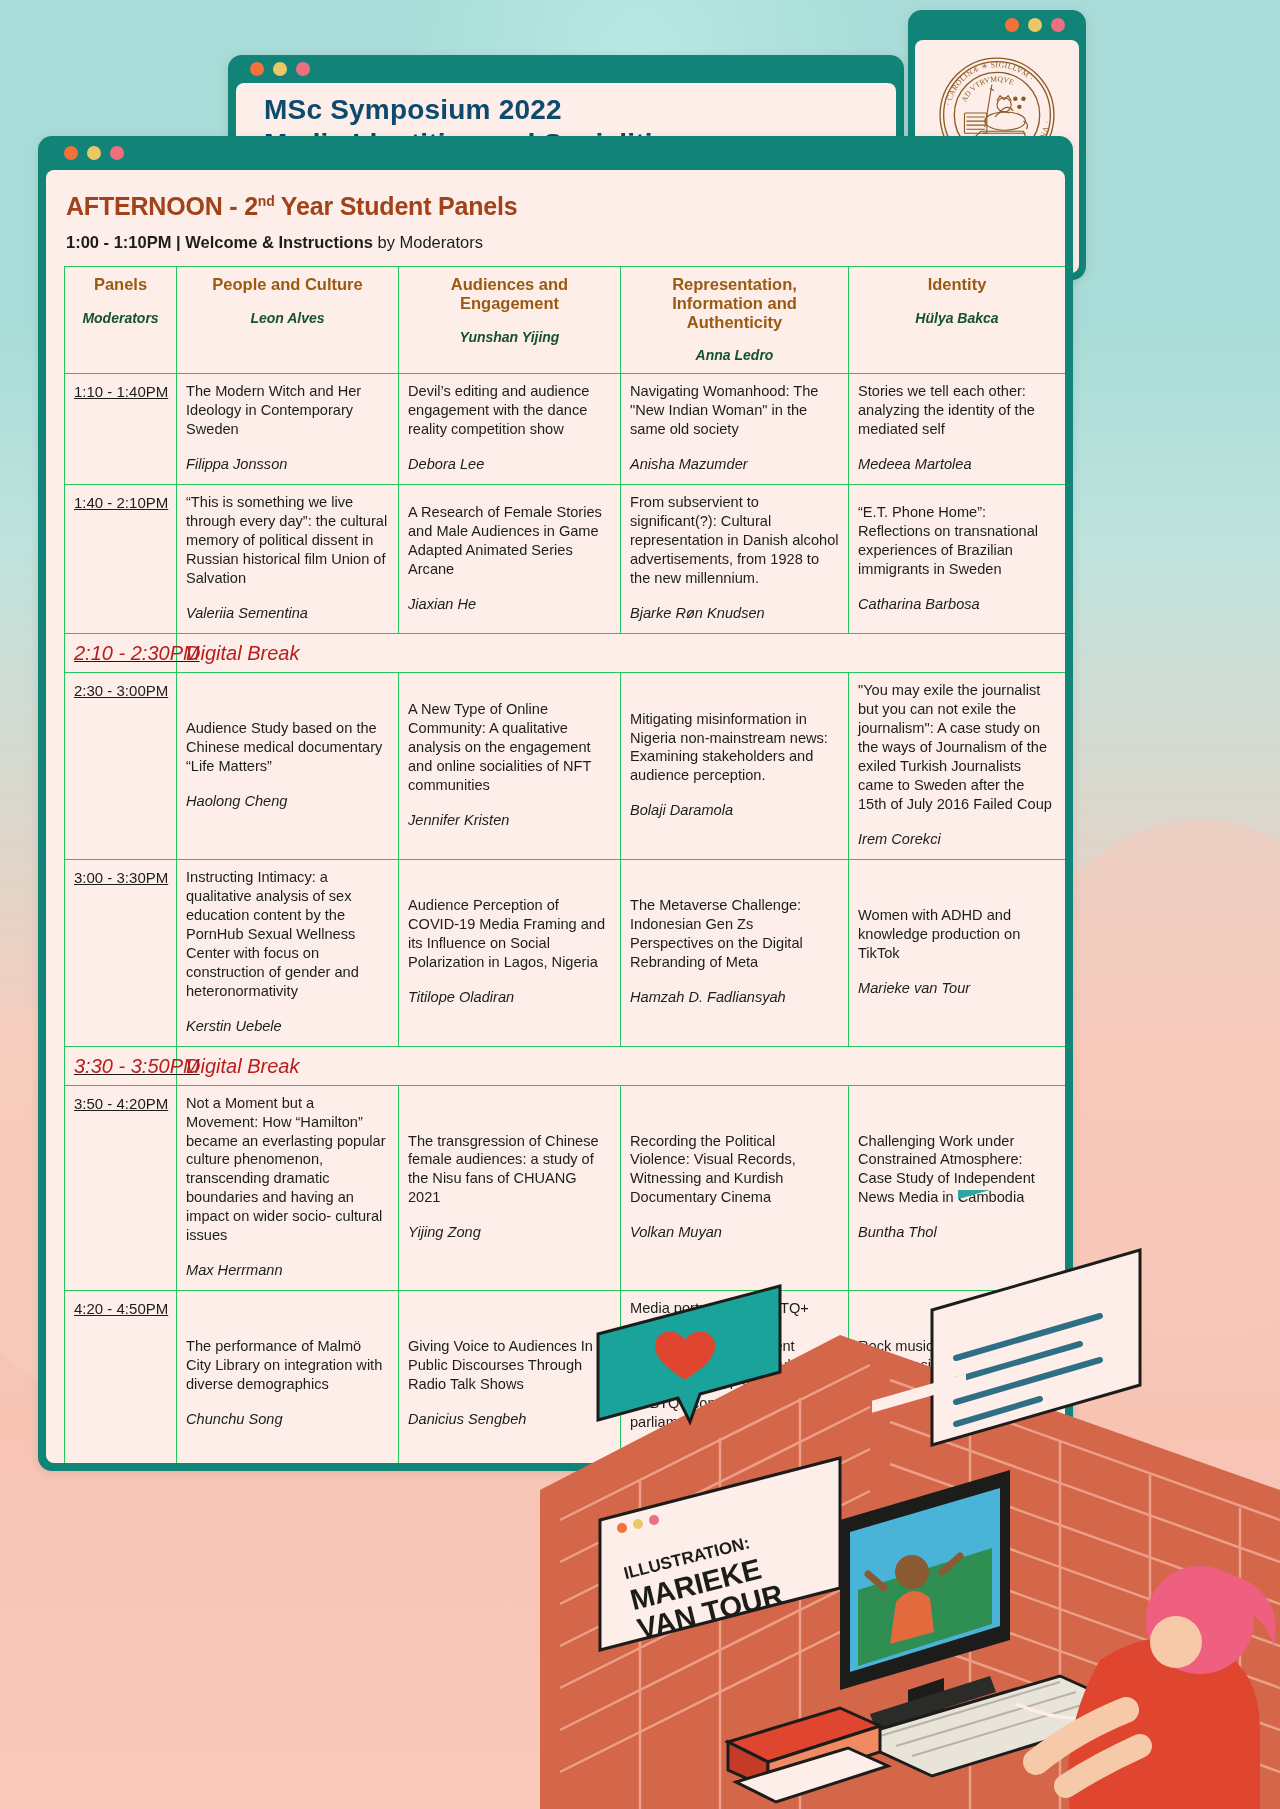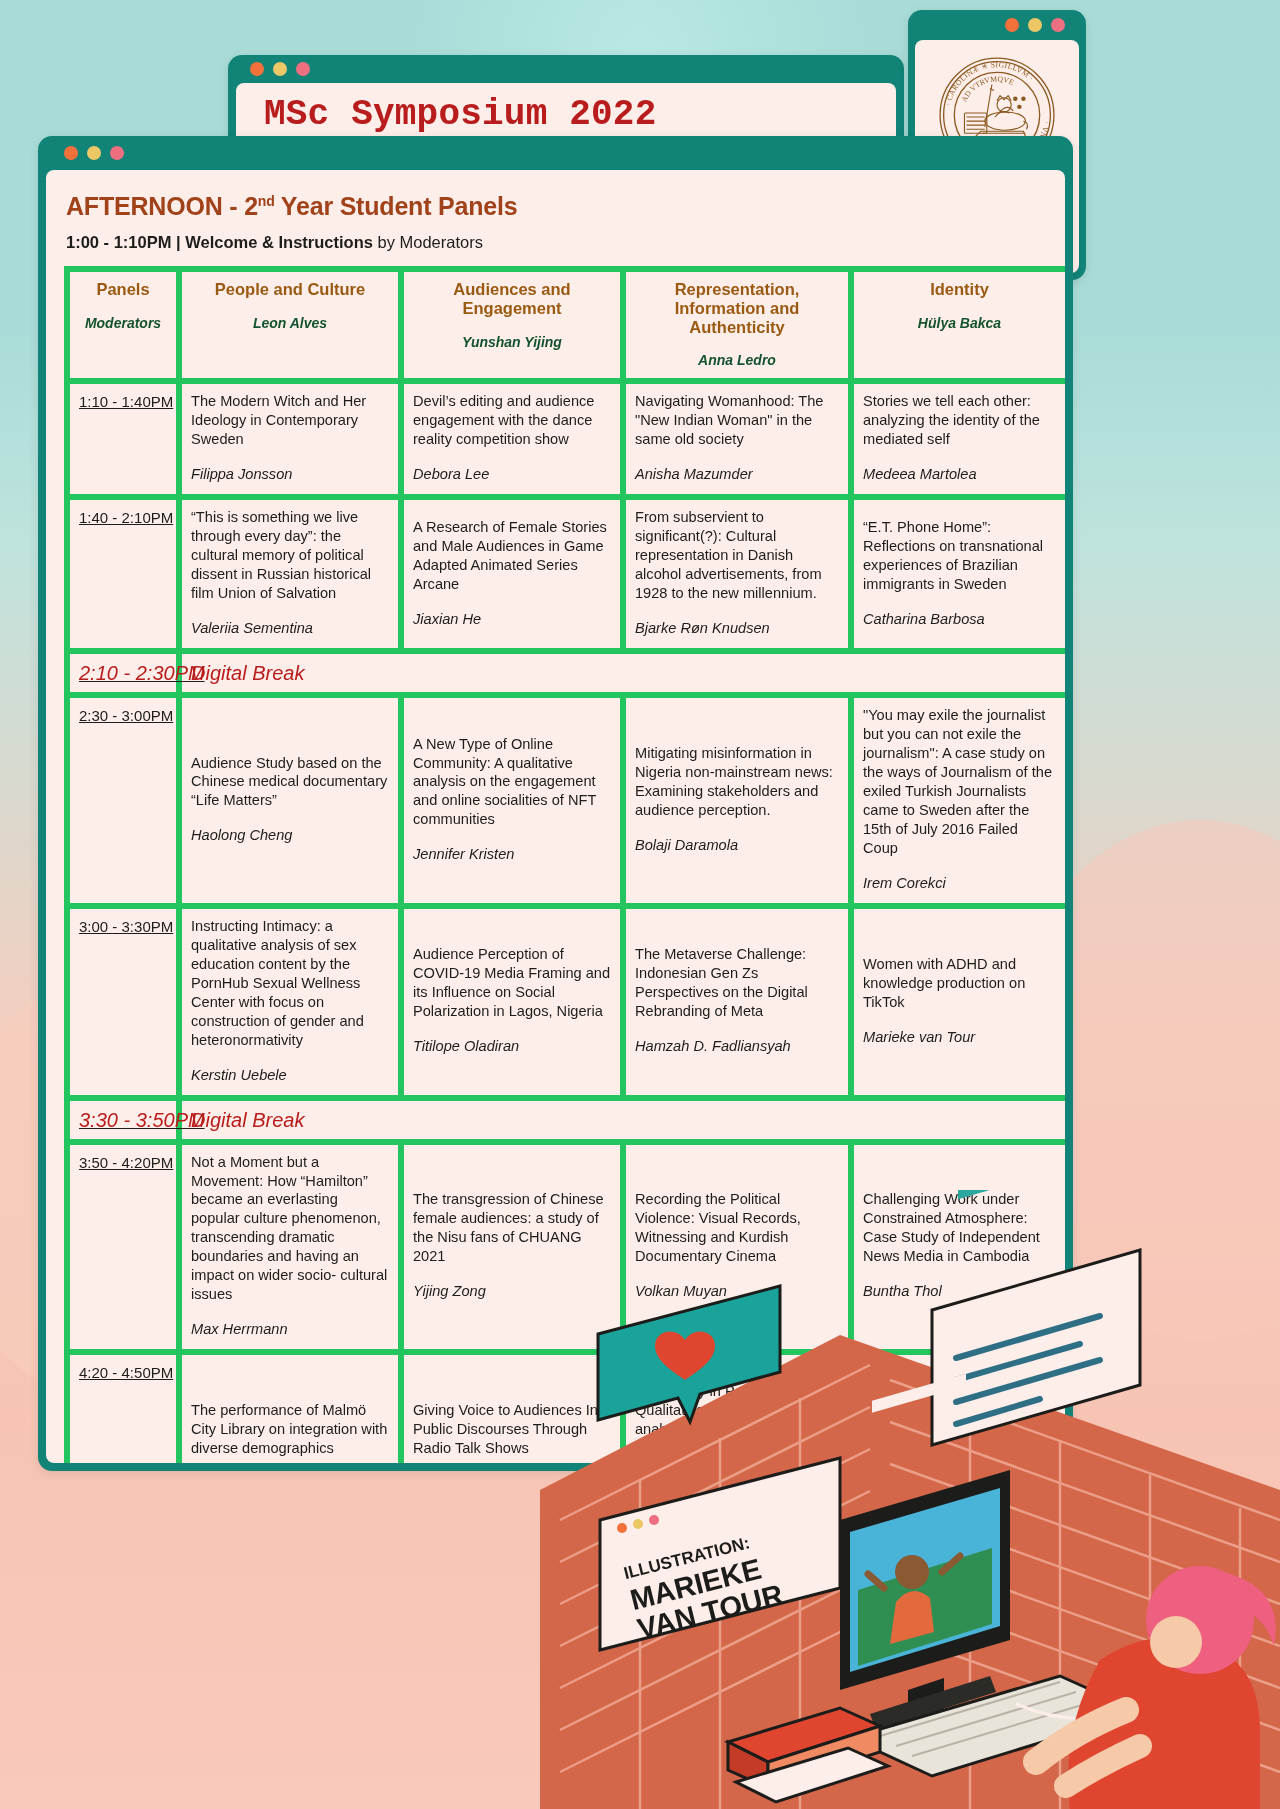--- a/index.html
+++ b/index.html
@@ -41,23 +41,23 @@
   .dot.r { background: #f4713b; }
   .dot.y { background: #ecc766; }
   .dot.p { background: #ee6f7f; }
   .win .sheet { background: #fdeee9; border-radius: 8px; }
 
   
   #title-win { left: 228px; top: 55px; width: 676px; height: 150px; padding: 0 8px 8px 8px; }
   #title-win .bar { height: 28px; padding-left: 14px; }
   #title-win .sheet { height: 114px; padding: 10px 26px 0 28px; }
   .title-text {
-    font-family: Liberation Mono, monospace;
-    font-weight: bold; font-size: 36px; line-height: 1.22;
-    color: #b91c1c; letter-spacing: .2px; white-space: nowrap;
+    font-family: Liberation Sans, sans-serif;
+    font-weight: bold; font-size: 28px; line-height: 1.22;
+    color: #0c4a6e; letter-spacing: .2px; white-space: nowrap;
   }
 
   
   #logo-win { left: 908px; top: 10px; width: 178px; height: 270px; padding: 0 7px 7px 7px; }
   #logo-win .bar { height: 30px; justify-content: flex-end; padding-right: 14px; padding-left: 0; }
   #logo-win .sheet { height: 233px; display: flex; flex-direction: column;
      align-items: center; justify-content: flex-start; padding-top: 14px; }
   .seal { width: 122px; height: 122px; }
   .lund-word {
     font-family: "Liberation Serif", "DejaVu Serif", serif;
@@ -74,21 +74,21 @@
   h1.section {
     font-size: 25px; font-weight: bold; color: #a0421a; letter-spacing: -.2px;
     margin: 4px 0 0 4px;
   }
   h1.section sup { font-size: 14px; vertical-align: super; }
   .welcome { margin: 12px 0 14px 4px; font-size: 16.5px; color: #1d1d1b; }
   .welcome b { font-weight: bold; }
 
   
   table.sched { width: 1001px; border-collapse: collapse; table-layout: fixed; margin-left: 2px; }
-  table.sched td, table.sched th { border: 6px solid #22c55e; vertical-align: top; padding: 8px 9px 10px 9px; }
+  table.sched td, table.sched th { border: 1px solid #22c55e; vertical-align: top; padding: 8px 9px 10px 9px; }
   col.c-time { width: 112px; }
   col.c-p1 { width: 222px; }
   col.c-p2 { width: 222px; }
   col.c-p3 { width: 228px; }
   col.c-p4 { width: 217px; }
 
   thead th { background: #fdeee9; text-align: center; padding: 10px 6px 8px 6px; }
   .panel-name {
     color: #9a5a12; font-weight: bold; font-size: 16.5px; line-height: 1.14;
   }

